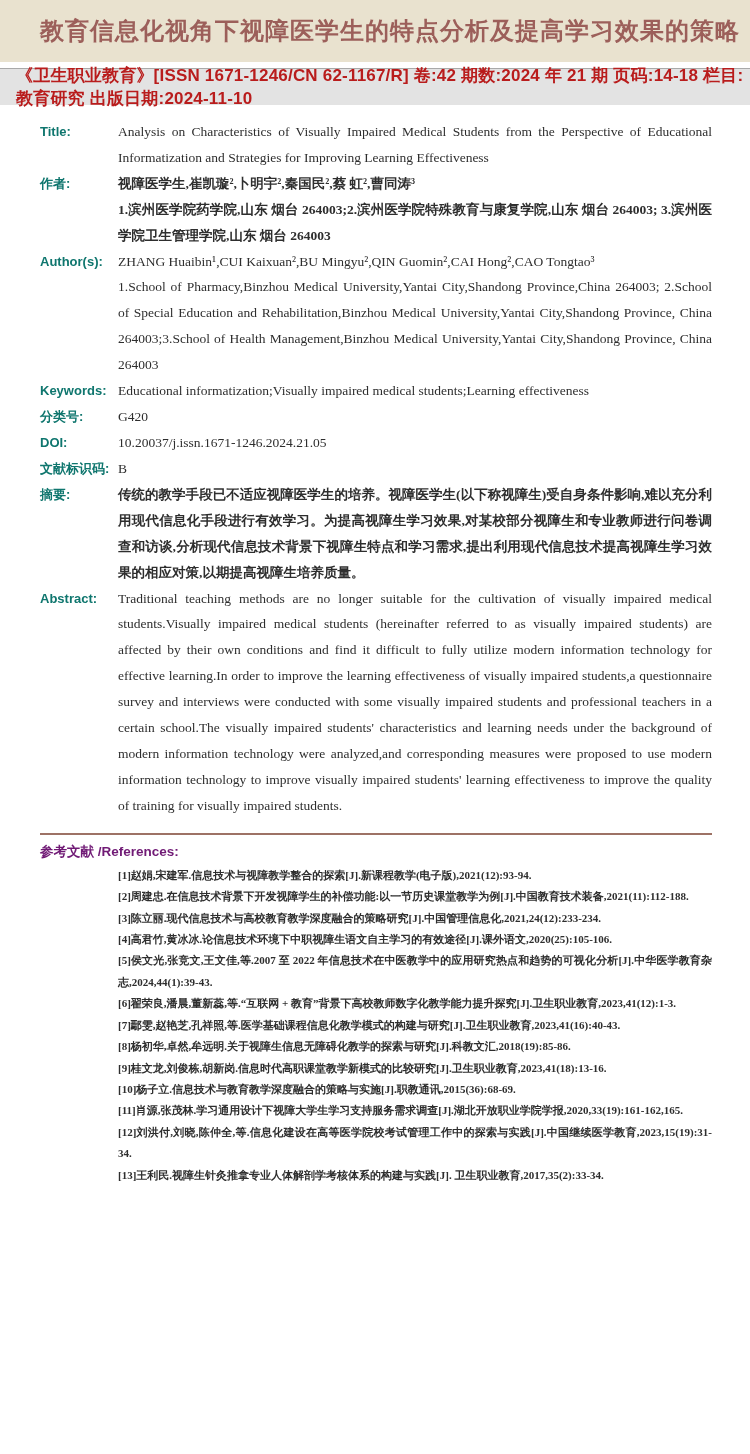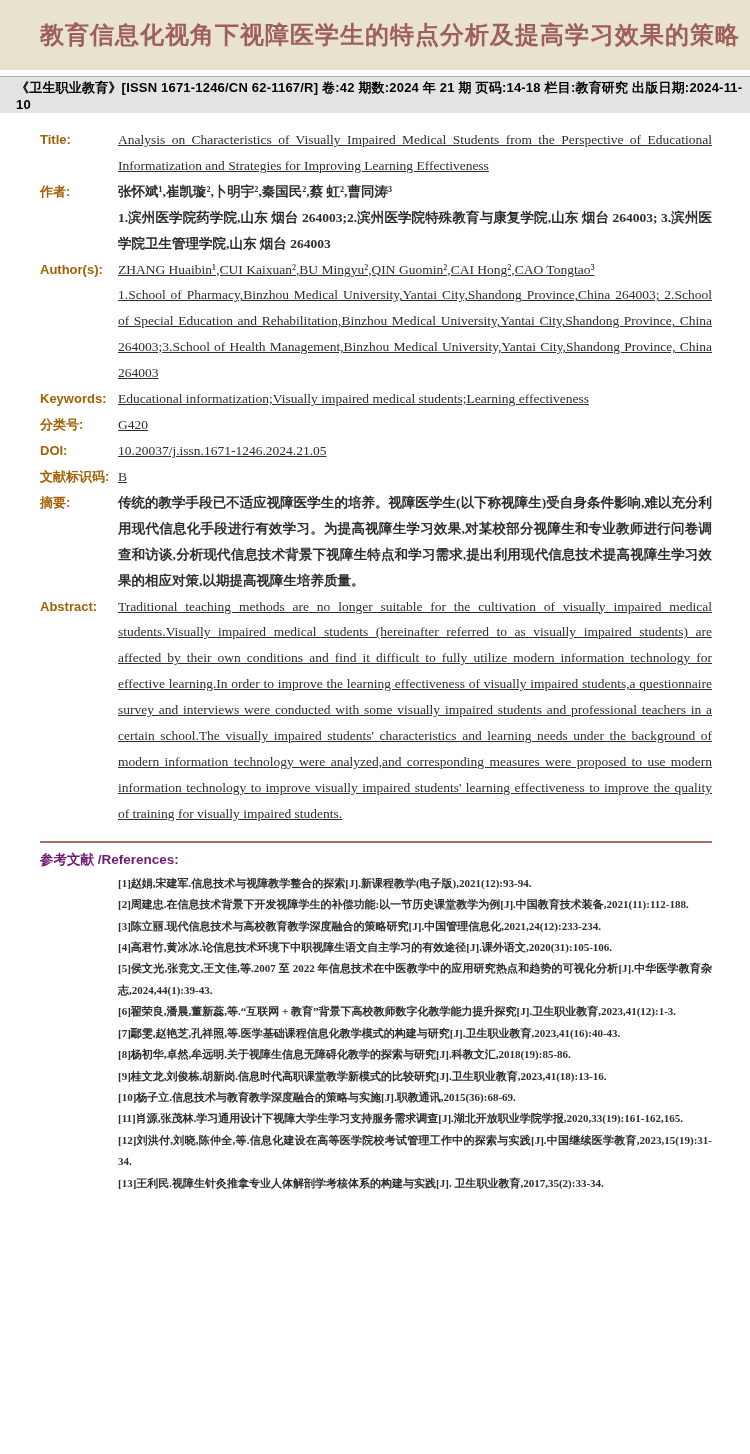--- a/index.html
+++ b/index.html
@@ -4,46 +4,46 @@
 <style>
   * { margin:0; padding:0; box-sizing:border-box; }
   html,body { background:#ffffff; }
   body {
     width:750px; min-height:1454px; margin:0 auto;
     font-family:"Liberation Serif", serif;
     color:#2e2e2e;
   }
   
   .banner {
-    height:70px; background:#e9e2cf;
+    height:62px; background:#e9e2cf;
     display:flex; align-items:center; padding-left:40px;
   }
   .banner h1 {
     font-family:"Liberation Sans", sans-serif;
     font-size:24px; font-weight:bold; color:#9c5f5a; letter-spacing:1px;
   }
   .journal-bar {
     margin-top:6px; background:#e3e3e3; border-top:1px solid #a9a9a9;
     height:37px; display:flex; align-items:center; padding-left:16px;
   }
   .journal-bar span {
     font-family:"Liberation Sans", sans-serif;
-    font-size:13px; font-weight:bold; color:#000000; letter-spacing:.2px;
+    font-size:17px; font-weight:bold; color:#b91c1c; letter-spacing:.2px;
   }
   
   .main { padding:14px 38px 0 40px; }
   .meta-row { display:flex; font-size:13.5px; line-height:1.92; }
   .meta-label {
     width:78px; flex-shrink:0;
     font-family:"Liberation Sans", sans-serif;
-    font-weight:bold; font-size:13px; color:#a16207; padding-top:1px;
+    font-weight:bold; font-size:13px; color:#0f766e; padding-top:1px;
   }
   .meta-value { flex:1; text-align:justify; }
   .cn { font-weight:600; }
-  .en { font-weight:400;text-decoration:underline; }
+  .en { font-weight:400; }
   
   .rule { height:2px; background:#9d7265; margin:14px 0 8px 0; }
   .section-heading {
     font-family:"Liberation Sans", sans-serif;
     font-size:13.5px; font-weight:bold; color:#701a75; margin-bottom:4px;
   }
   .indented { margin-left:78px; }
   .ref-item { font-size:11px; line-height:1.95; text-align:justify; font-weight:600; }
 </style>
 </head>
@@ -60,21 +60,21 @@
 <main class="main">
 
   <div class="meta-row">
     <div class="meta-label">Title:</div>
     <div class="meta-value en">Analysis on Characteristics of Visually Impaired Medical Students from the Perspective of Educational Informatization and Strategies for Improving Learning Effectiveness</div>
   </div>
 
   <div class="meta-row">
     <div class="meta-label">作者:</div>
     <div class="meta-value">
-      <div class="cn">张怀斌¹,崔凯璇²,卜明宇²,秦国民²,蔡 虹²,曹同涛³</div>
+      <div class="cn">视障医学生,崔凯璇²,卜明宇²,秦国民²,蔡 虹²,曹同涛³</div>
       <div class="cn">1.滨州医学院药学院,山东 烟台 264003;2.滨州医学院特殊教育与康复学院,山东 烟台 264003; 3.滨州医学院卫生管理学院,山东 烟台 264003</div>
     </div>
   </div>
 
   <div class="meta-row">
     <div class="meta-label">Author(s):</div>
     <div class="meta-value en">
       <div>ZHANG Huaibin¹,CUI Kaixuan²,BU Mingyu²,QIN Guomin²,CAI Hong²,CAO Tongtao³</div>
       <div>1.School of Pharmacy,Binzhou Medical University,Yantai City,Shandong Province,China 264003; 2.School of Special Education and Rehabilitation,Binzhou Medical University,Yantai City,Shandong Province, China 264003;3.School of Health Management,Binzhou Medical University,Yantai City,Shandong Province, China 264003</div>
     </div>
@@ -110,21 +110,21 @@
     <div class="meta-label">Abstract:</div>
     <div class="meta-value en">Traditional teaching methods are no longer suitable for the cultivation of visually impaired medical students.Visually impaired medical students (hereinafter referred to as visually impaired students) are affected by their own conditions and find it difficult to fully utilize modern information technology for effective learning.In order to improve the learning effectiveness of visually impaired students,a questionnaire survey and interviews were conducted with some visually impaired students and professional teachers in a certain school.The visually impaired students' characteristics and learning needs under the background of modern information technology were analyzed,and corresponding measures were proposed to use modern information technology to improve visually impaired students' learning effectiveness to improve the quality of training for visually impaired students.</div>
   </div>
 
   <div class="rule"></div>
   <div class="section-heading">参考文献 /References:</div>
   <div class="indented">
     <div class="ref-item">[1]赵娟,宋建军.信息技术与视障教学整合的探索[J].新课程教学(电子版),2021(12):93-94.</div>
     <div class="ref-item">[2]周建忠.在信息技术背景下开发视障学生的补偿功能:以一节历史课堂教学为例[J].中国教育技术装备,2021(11):112-188.</div>
     <div class="ref-item">[3]陈立丽.现代信息技术与高校教育教学深度融合的策略研究[J].中国管理信息化,2021,24(12):233-234.</div>
-    <div class="ref-item">[4]高君竹,黄冰冰.论信息技术环境下中职视障生语文自主学习的有效途径[J].课外语文,2020(31):105-106.</div>
+    <div class="ref-item">[4]高君竹,黄冰冰.论信息技术环境下中职视障生语文自主学习的有效途径[J].课外语文,2020(25):105-106.</div>
     <div class="ref-item">[5]侯文光,张竞文,王文佳,等.2007 至 2022 年信息技术在中医教学中的应用研究热点和趋势的可视化分析[J].中华医学教育杂志,2024,44(1):39-43.</div>
     <div class="ref-item">[6]翟荣良,潘晨,董新蕊,等.“互联网 + 教育”背景下高校教师数字化教学能力提升探究[J].卫生职业教育,2023,41(12):1-3.</div>
     <div class="ref-item">[7]鄢雯,赵艳芝,孔祥照,等.医学基础课程信息化教学模式的构建与研究[J].卫生职业教育,2023,41(16):40-43.</div>
     <div class="ref-item">[8]杨初华,卓然,牟远明.关于视障生信息无障碍化教学的探索与研究[J].科教文汇,2018(19):85-86.</div>
     <div class="ref-item">[9]桂文龙,刘俊栋,胡新岗.信息时代高职课堂教学新模式的比较研究[J].卫生职业教育,2023,41(18):13-16.</div>
     <div class="ref-item">[10]杨子立.信息技术与教育教学深度融合的策略与实施[J].职教通讯,2015(36):68-69.</div>
     <div class="ref-item">[11]肖源,张茂林.学习通用设计下视障大学生学习支持服务需求调查[J].湖北开放职业学院学报,2020,33(19):161-162,165.</div>
     <div class="ref-item">[12]刘洪付,刘晓,陈仲全,等.信息化建设在高等医学院校考试管理工作中的探索与实践[J].中国继续医学教育,2023,15(19):31-34.</div>
     <div class="ref-item">[13]王利民.视障生针灸推拿专业人体解剖学考核体系的构建与实践[J]. 卫生职业教育,2017,35(2):33-34.</div>
 

